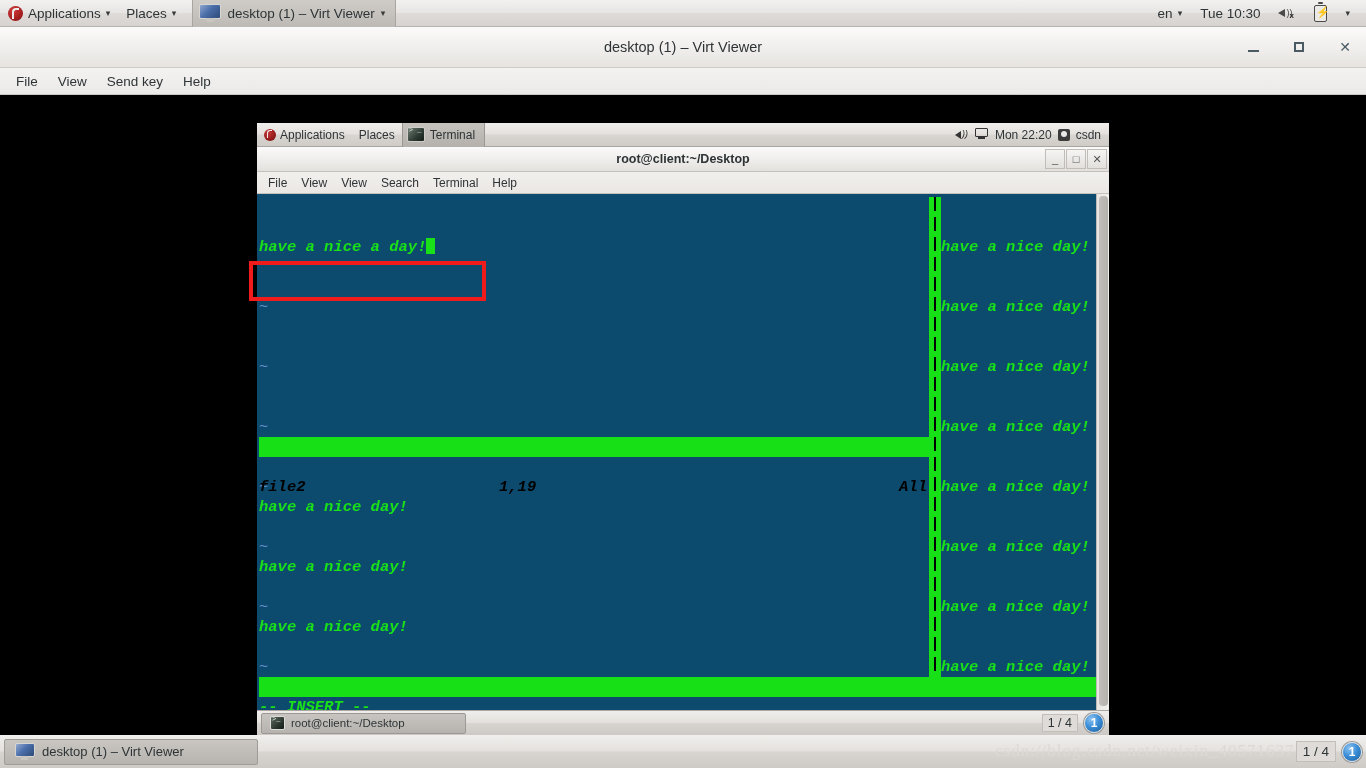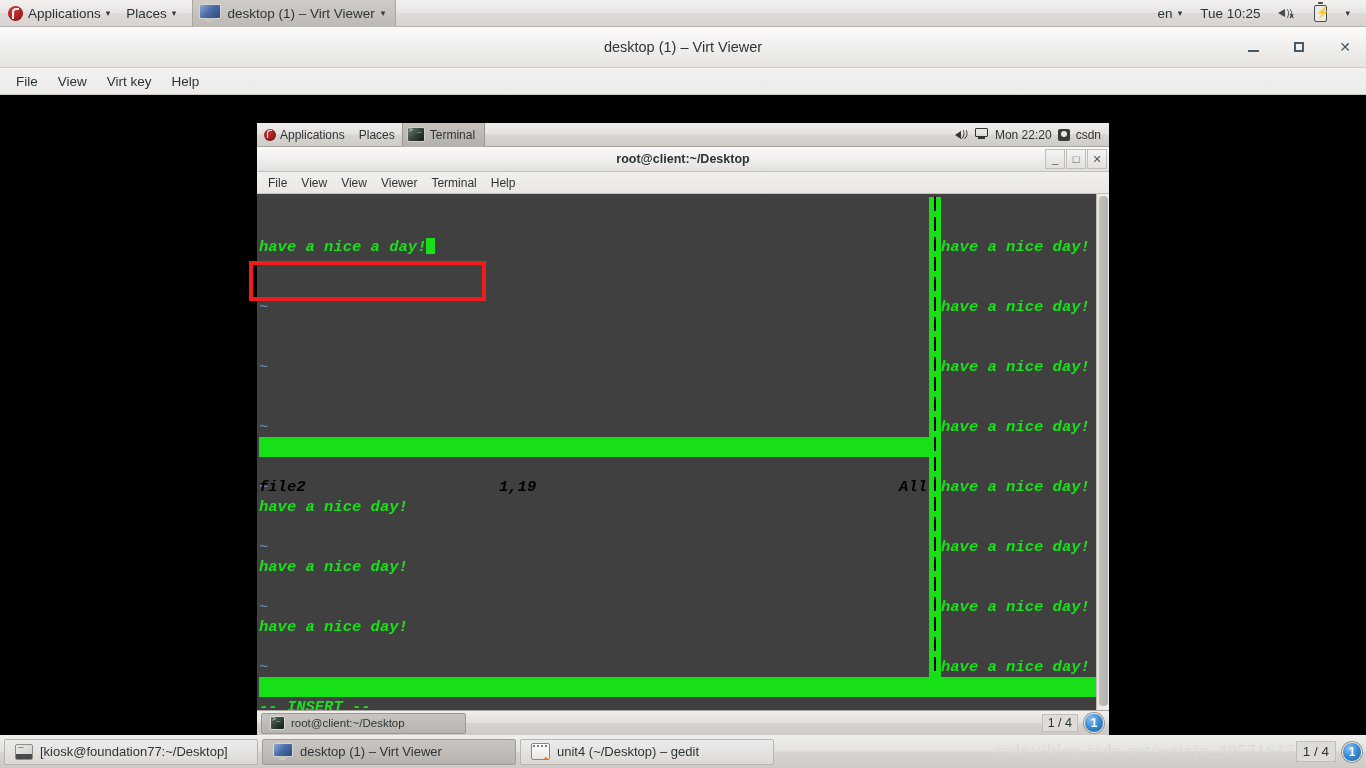--- a/index.html
+++ b/index.html
@@ -181,21 +181,21 @@
     background:linear-gradient(to bottom,#f6f5f4,#e2dfdc);
     border:1px solid #c0bcb8;
   }
   #gterm-menubar{
     height:22px;background:linear-gradient(to bottom,#f2f0ee,#eae7e4);
     border-bottom:1px solid #c4c0bc;display:flex;align-items:center;padding-left:4px;
   }
   .gmenu{ padding:1px 7px;font-size:12px;color:#2e3436; }
 
   #term-body{
-    position:absolute;left:0;top:47px;width:852px;height:516px;background:#404040;
+    position:absolute;left:0;top:47px;width:852px;height:516px;background:#0c4a6e;
     overflow:hidden;
   }
   #term-scroll{
     position:absolute;right:0;top:0;width:13px;height:516px;
     background:linear-gradient(to right,#e8e6e3,#f2f0ee);
     border-left:1px solid #bdb9b5;
   }
   #term-scroll .thumb{
     position:absolute;left:2px;top:2px;width:9px;height:510px;
     background:linear-gradient(to right,#c2bfbb,#b5b2ae);border-radius:4px;
@@ -370,21 +370,21 @@
     <span>desktop (1) – Virt Viewer</span>
     <span class="caret">▾</span>
   </div>
 
   <div id="host-panel-right">
     <div class="panel-btn">
       <span>en</span>
       <span class="caret">▾</span>
     </div>
     <div class="panel-btn">
-      <span>Tue 10:25</span>
+      <span>Tue 10:30</span>
     </div>
     <div class="panel-btn">
       <span class="mute-icon">
         <span class="spk"></span>
           <span class="wv">))</span>
           <span class="x">x</span>
       </span>
     </div>
     <div class="panel-btn">
       <span class="battery-icon"></span>
@@ -404,21 +404,21 @@
         </div>
       <div class="wb">
           <i class="max"></i>
         </div>
       <div class="wb">✕</div>
     </div>
   </div>
   <div id="virt-menubar">
     <div class="vmenu">File</div>
     <div class="vmenu">View</div>
-    <div class="vmenu">Virt key</div>
+    <div class="vmenu">Send key</div>
     <div class="vmenu">Help</div>
   </div>
 
   <div id="virt-canvas">
 
     <div id="guest">
 
       <div id="guest-top-panel">
         <div class="gp-item">
           <span class="fedora-logo-sm"></span>
@@ -452,21 +452,21 @@
           <div id="gterm-winbtns">
             <div class="gwb">_</div>
             <div class="gwb">□</div>
             <div class="gwb">✕</div>
           </div>
         </div>
         <div id="gterm-menubar">
           <div class="gmenu">File</div>
           <div class="gmenu">View</div>
           <div class="gmenu">View</div>
-          <div class="gmenu">Viewer</div>
+          <div class="gmenu">Search</div>
           <div class="gmenu">Terminal</div>
           <div class="gmenu">Help</div>
         </div>
 
         <div id="term-body">
           <div class="vim">
 
             
             <div class="pane-left">
               <div class="row"><span>have a nice a day!</span><span class="cursor"></span></div>
@@ -565,33 +565,25 @@
           <div class="blue-badge">1</div>
         </div>
       </div>
     </div>
 
     <div id="annotation-box"></div>
   </div>
 </div>
 
 <div id="host-taskbar">
-  <div class="host-task">
-    <span class="ic-term2"></span>
-    <span>[kiosk@foundation77:~/Desktop]</span>
-  </div>
   <div class="host-task active">
     <span class="ic-monitor">
         <i class="s"></i>
         <i class="st"></i>
       </span>
     <span>desktop (1) – Virt Viewer</span>
   </div>
-  <div class="host-task">
-    <span class="ic-gedit"></span>
-    <span>unit4 (~/Desktop) – gedit</span>
-  </div>
 </div>
 <div id="watermark">csdn://blog.csdn.net/weixin_40571637</div>
 <div id="host-tb-right">
   <div id="host-ws">1 / 4</div>
   <div class="blue-badge">1</div>
 </div>
 
 </body></html>

